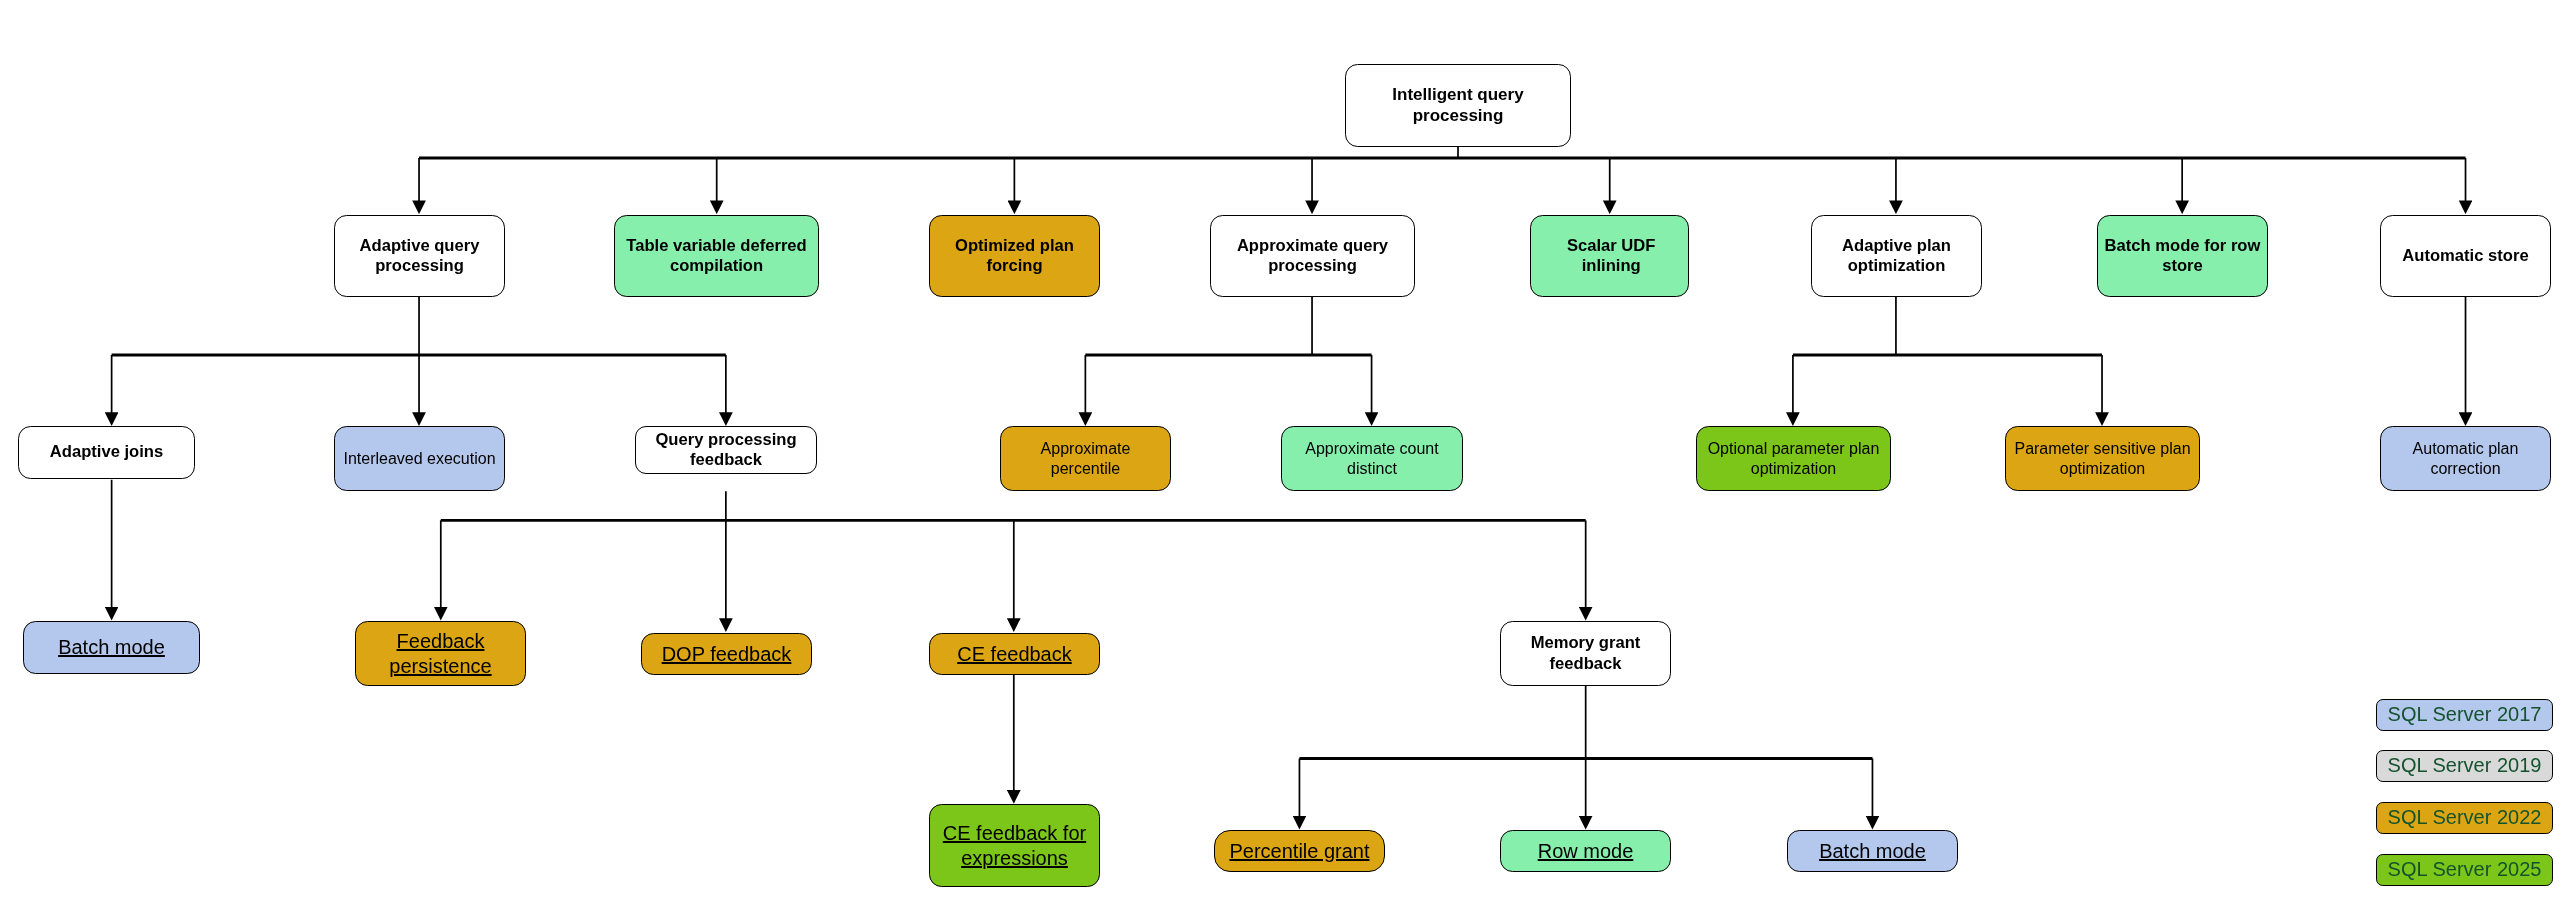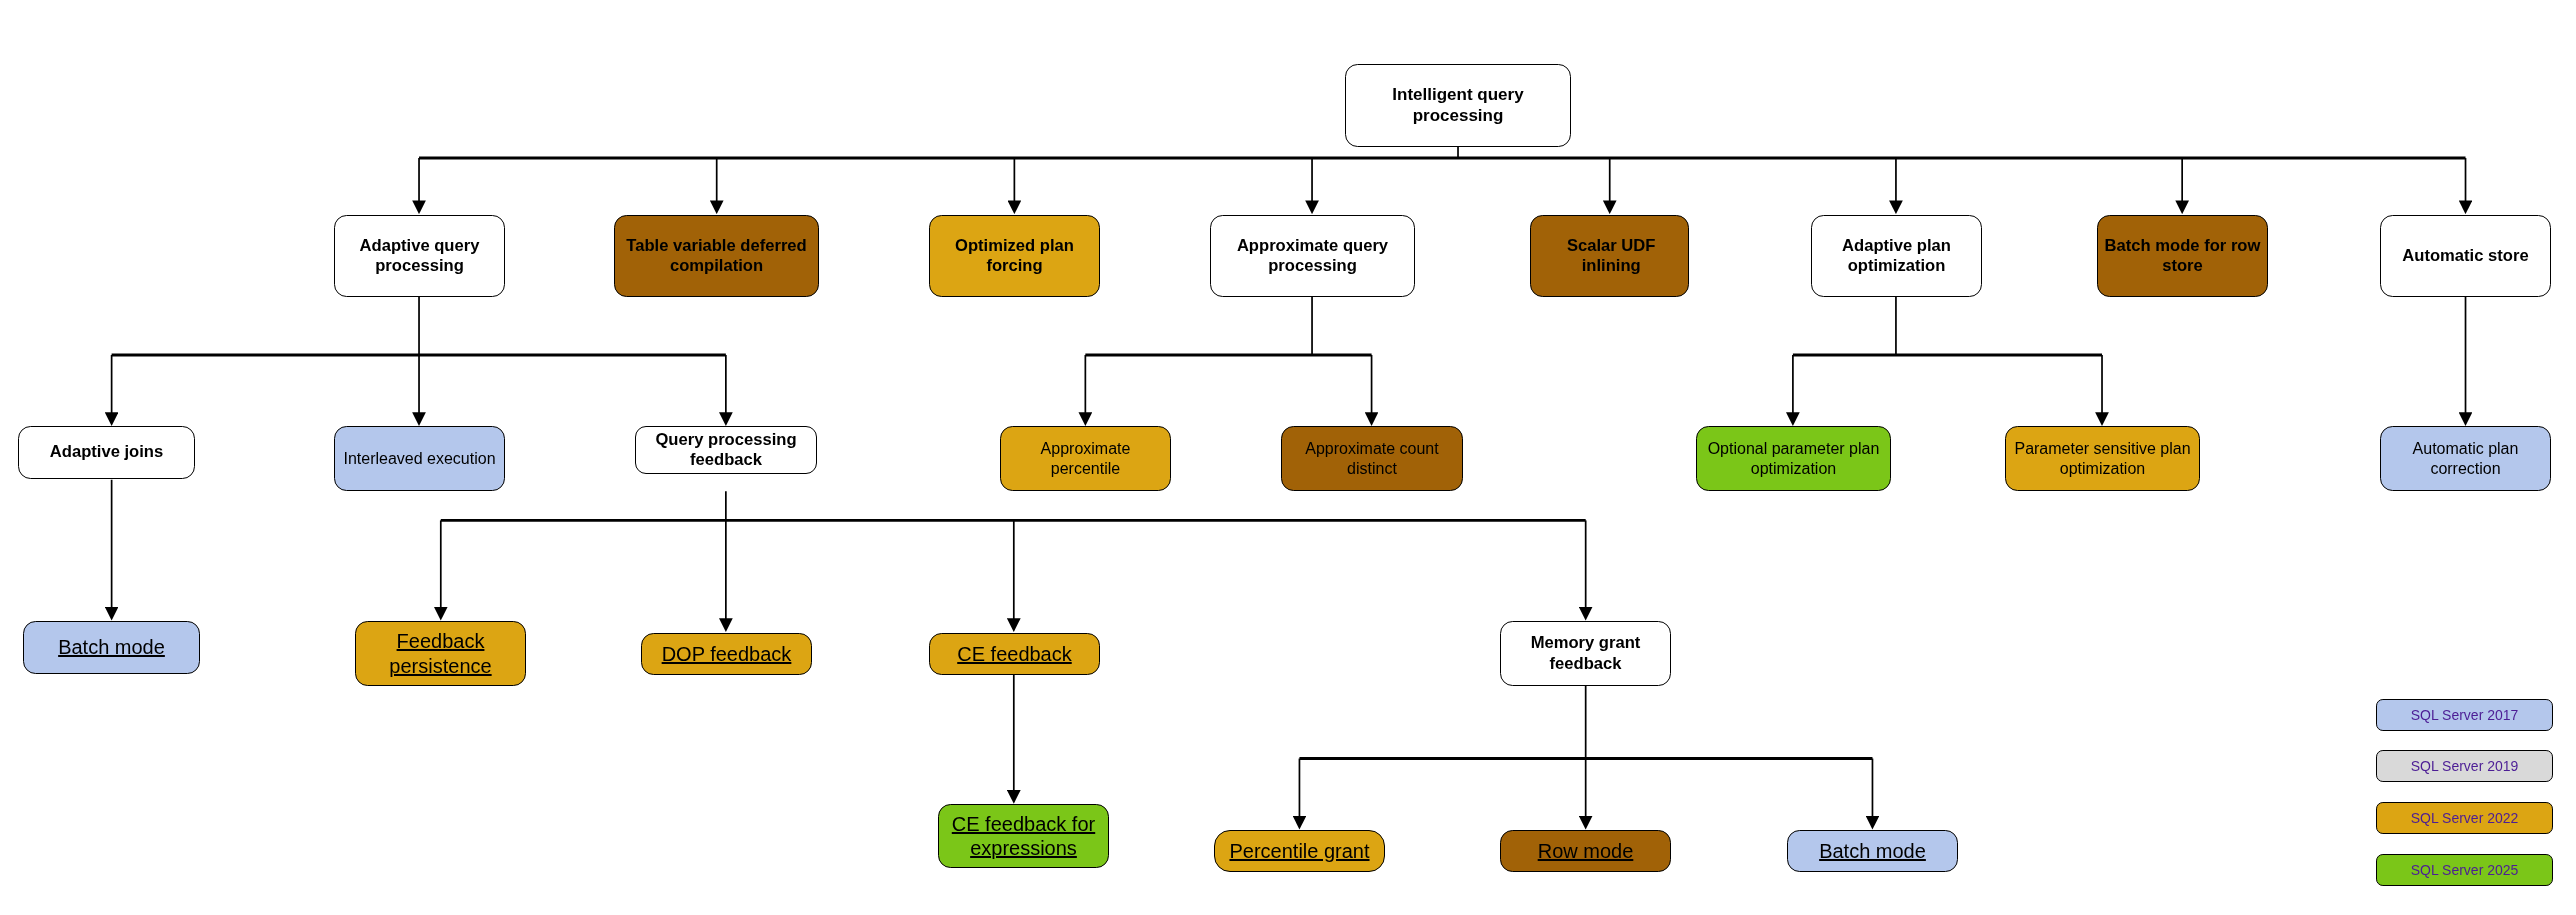--- a/index.html
+++ b/index.html
@@ -45,34 +45,34 @@
     margin-top: 41px;
   }
   .n-l1 {
     font-weight: bold;
     font-size: 16.6px;
   }
   .n-l2 { font-size: 16px; }
   .n-l3b { font-weight: bold; font-size: 16.6px; }
   .n-l4 { font-size: 20px; text-decoration: underline; }
   .fill-white { background: #ffffff; }
-  .fill-gray  { background: #a16207; }
+  .fill-gray  { background: #86efac; }
   .fill-gold  { background: #dca513; }
   .fill-blue  { background: #b4c7ec; }
   .fill-green { background: #7bc618; }
   .legend-box {
     position: absolute;
     box-sizing: border-box;
     border: 1.1px solid #000000;
     border-radius: 6.9px;
     display: flex;
     align-items: center;
     justify-content: center;
-    font-size: 14px;
-    color: #4c1d95;
+    font-size: 20px;
+    color: #14532d;
     z-index: 3;
   }
 </style>
 </head>
 <body>
 
 <div id="canvas">
 
   <svg id="edges" viewBox="0 0 4500 1600" width="2576" height="916">
     <defs>
@@ -213,21 +213,21 @@
   </div>
 
   <div class="node n-l4 fill-gold" style="left:929px; top:633px; width:171px; height:42px;">
     <span class="label">CE feedback</span>
   </div>
 
   <div class="node n-l3b fill-white" style="left:1500px; top:621px; width:171px; height:65px;">
     <span class="label">Memory grant feedback</span>
   </div>
 
-  <div class="node n-l4 fill-green" style="left:929px; top:804px; width:171px; height:64px;margin-left:9px;">
+  <div class="node n-l4 fill-green" style="left:929px; top:804px; width:171px; height:83px;">
     <span class="label">CE feedback for expressions</span>
   </div>
 
   <div class="node n-l4 fill-gold" style="left:1214px; top:830px; width:171px; height:42px;border-radius:16px;">
     <span class="label">Percentile grant</span>
   </div>
 
   <div class="node n-l4 fill-gray" style="left:1500px; top:830px; width:171px; height:42px;">
     <span class="label">Row mode</span>
   </div>

